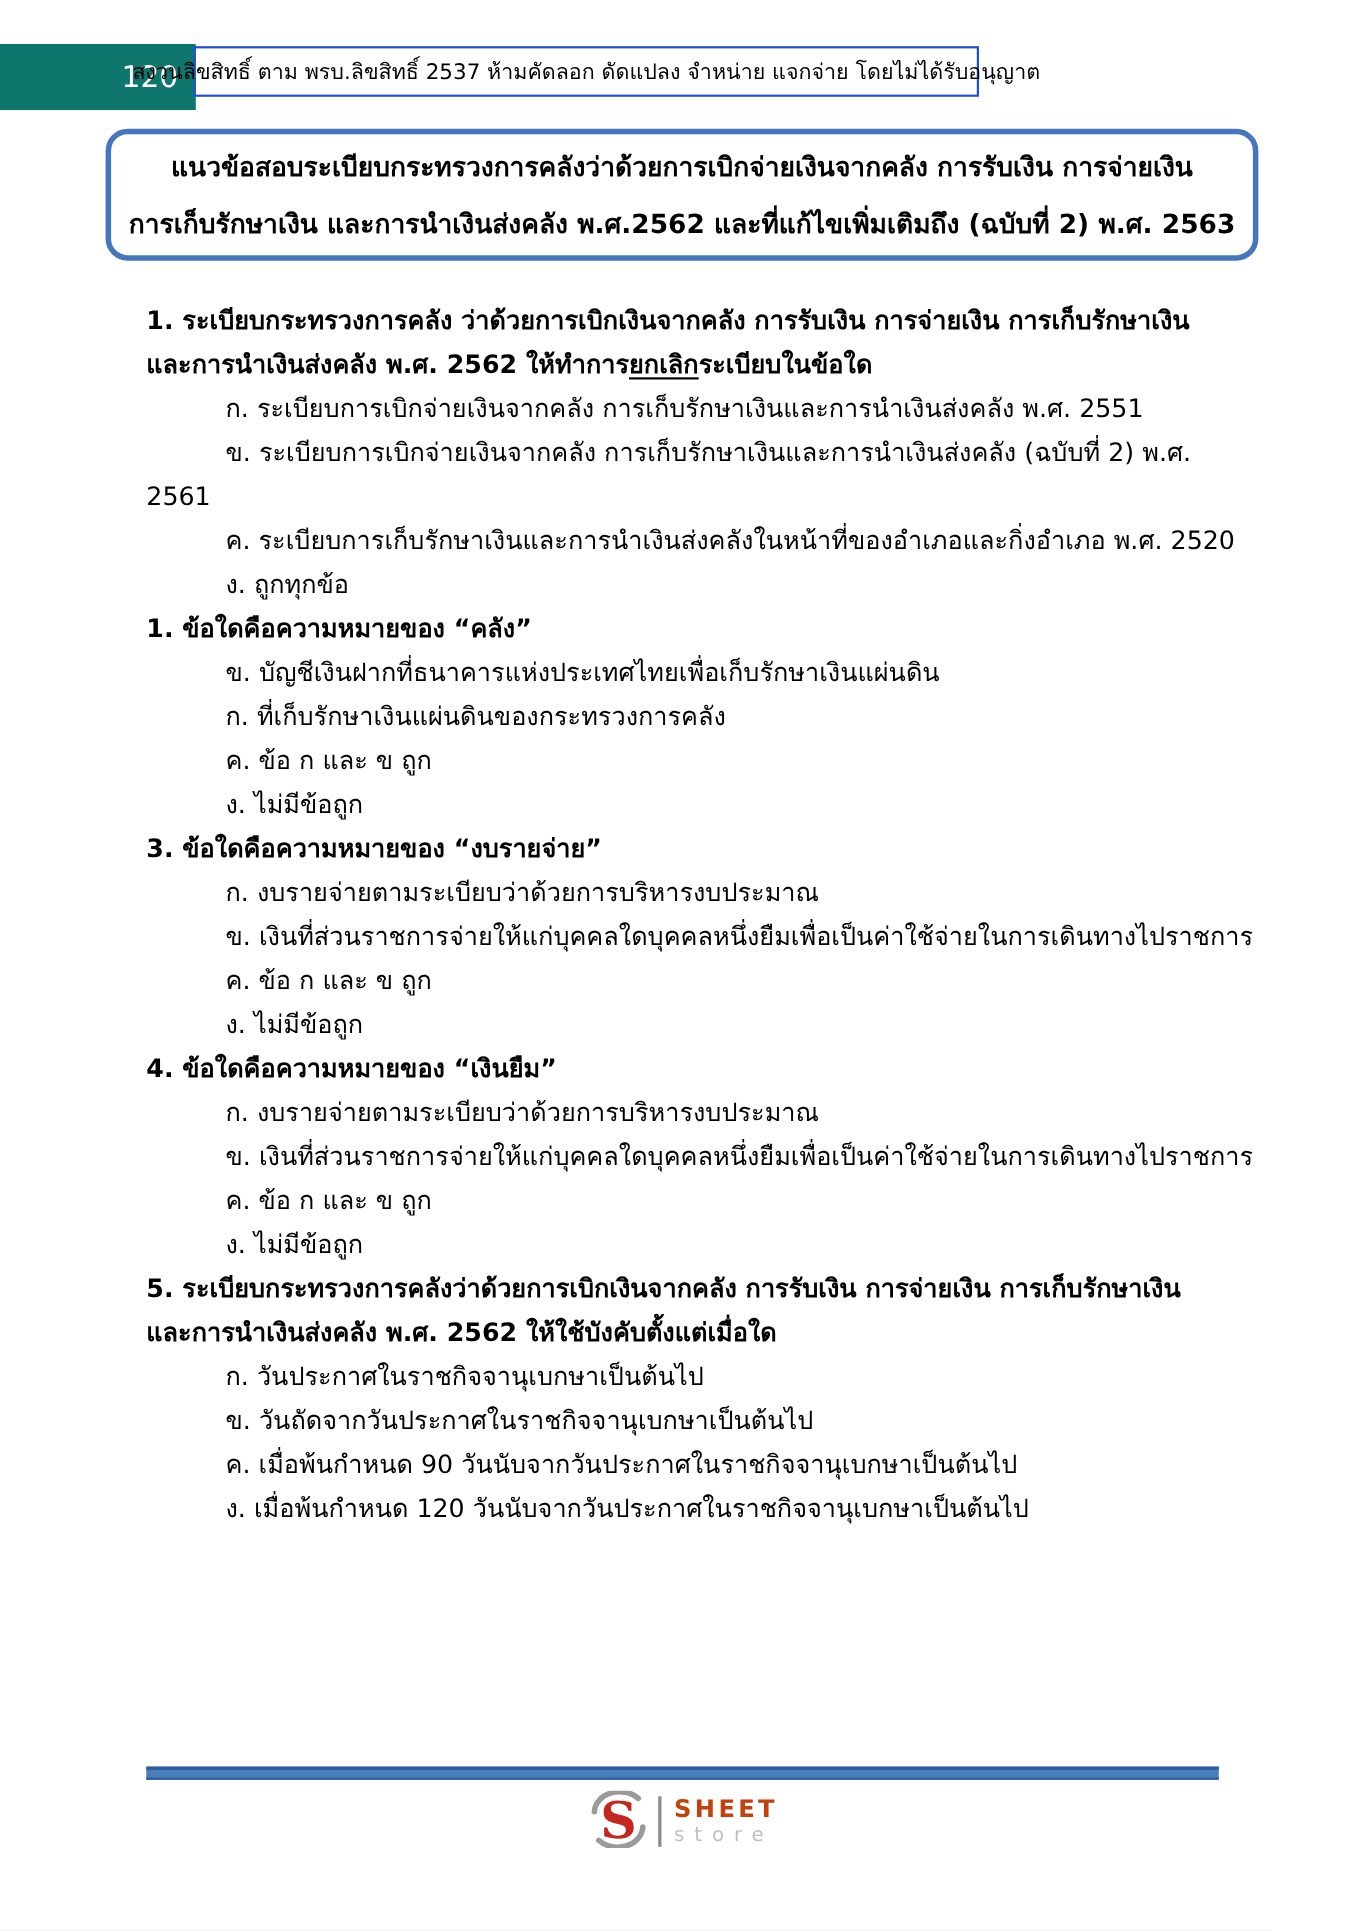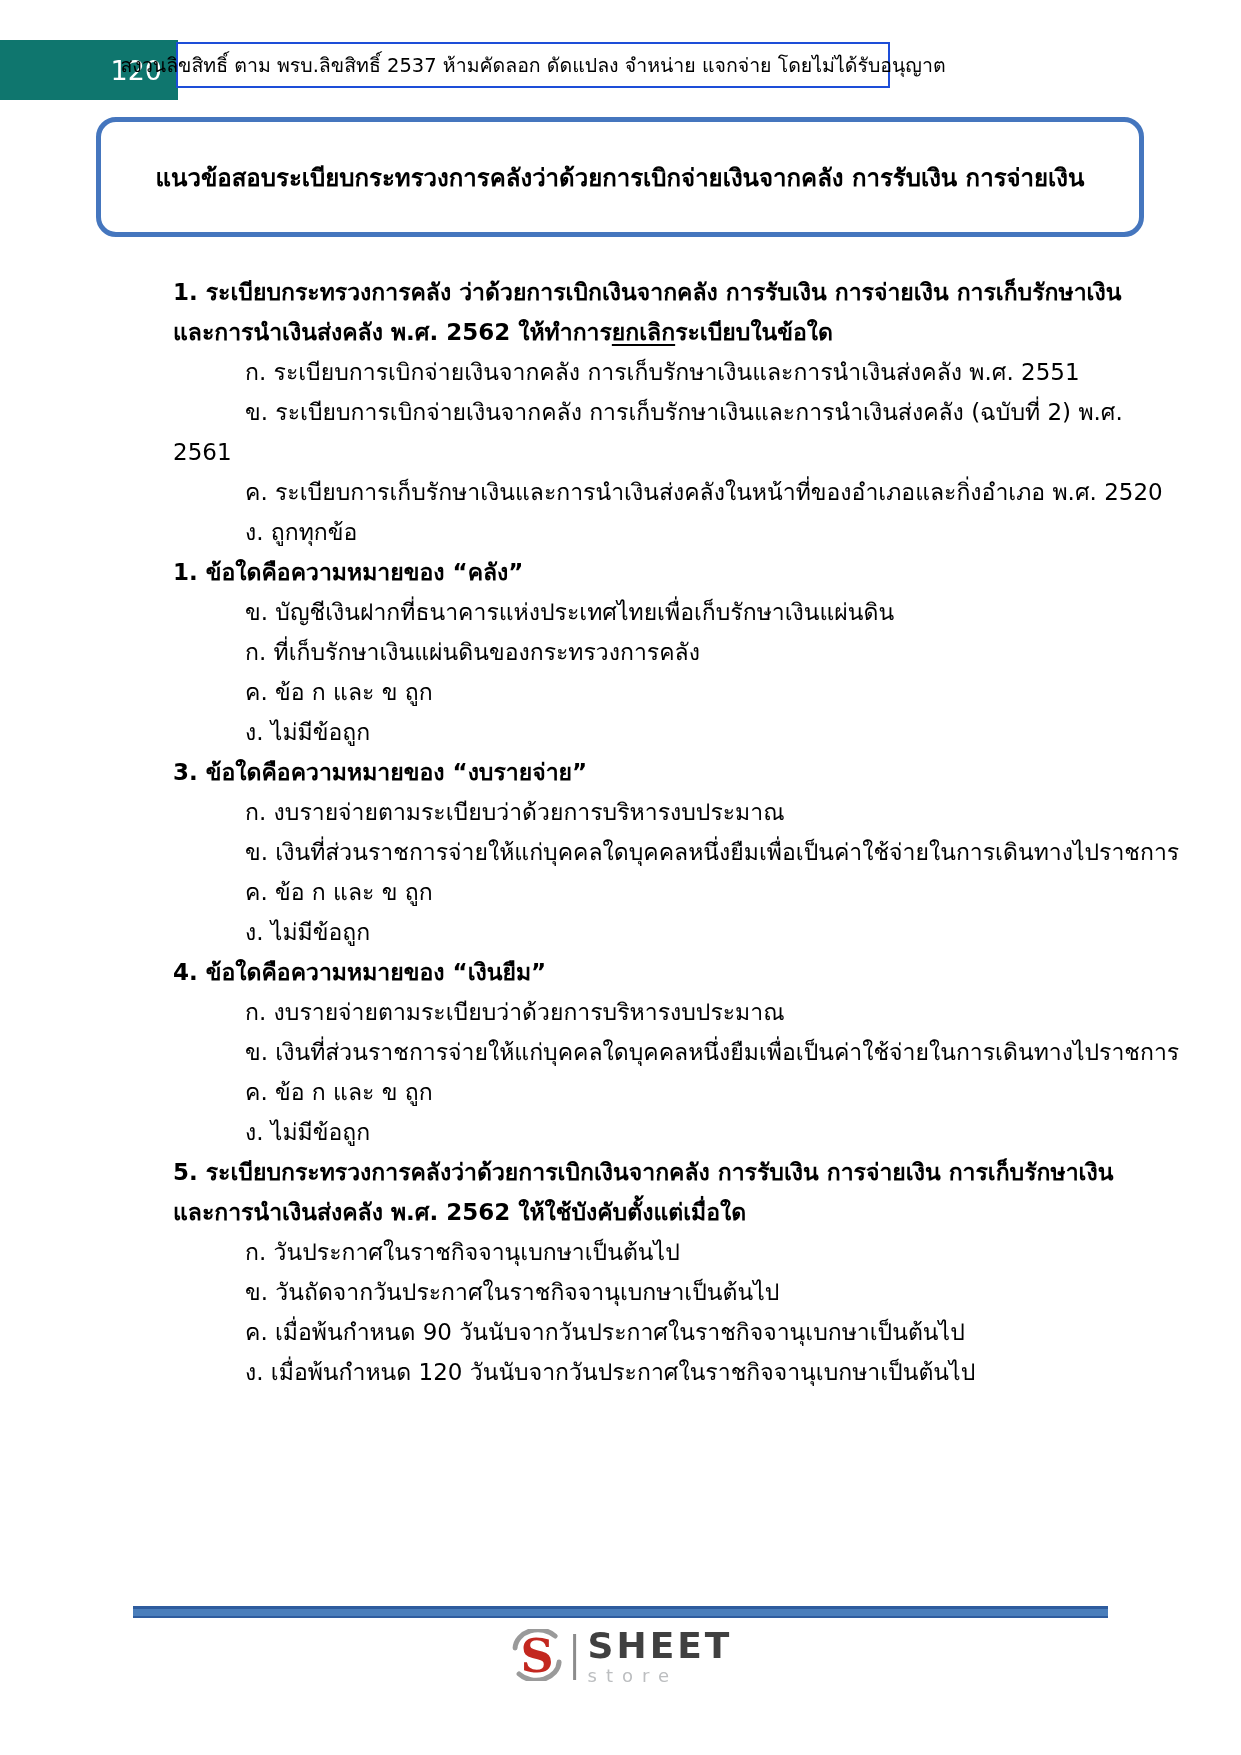--- a/index.html
+++ b/index.html
@@ -47,21 +47,21 @@
     text-align:center;
     white-space:nowrap;
   }
 
   
   .body {
     position:absolute; left:133px; top:272px;
     width:1000px;
     font-size:23px;
   }
-  .line { height:40px; line-height:40px; white-space:nowrap;margin-left:40px; }
+  .line { height:40px; line-height:40px; white-space:nowrap; }
   .q { font-weight:bold; }
   .c { padding-left:72px; }
   .ul { text-decoration:underline; text-underline-offset:4px; }
 
   
   .footer-divider {
     position:absolute; left:133px; top:1606px;
     width:975px; height:7px;
     background:#4A7EBB;
     border-top:3px solid #2E5C9E;
@@ -72,22 +72,22 @@
     transform:translateX(-50%);
     display:flex; align-items:center;
   }
   .logo-divider {
     width:3px; height:46px;
     background:#8c8c8c;
     margin:0 12px 0 8px;
   }
   .logo-texts { display:flex; flex-direction:column; line-height:1; }
   .logo-brand {
-    font-size:36px; font-weight:bold;
-    color:#404040; letter-spacing:3px;
+    font-size:22px; font-weight:bold;
+    color:#c2410c; letter-spacing:3px;
   }
   .logo-sub {
     font-size:18px; color:#bcbec0;
     letter-spacing:9px; margin-top:3px;
   }
 </style>
 </head>
 <body>
 
 <div class="page">
@@ -95,20 +95,21 @@
   <div class="pagenum-box">
     <span>120</span>
   </div>
 
   <div class="copyright-box">
     <span>สงวนลิขสิทธิ์ ตาม พรบ.ลิขสิทธิ์ 2537 ห้ามคัดลอก ดัดแปลง จำหน่าย แจกจ่าย โดยไม่ได้รับอนุญาต</span>
   </div>
 
   <div class="title-box">
     <div>แนวข้อสอบระเบียบกระทรวงการคลังว่าด้วยการเบิกจ่ายเงินจากคลัง การรับเงิน การจ่ายเงิน</div>
+    <div>การเก็บรักษาเงิน และการนำเงินส่งคลัง พ.ศ.2562 และที่แก้ไขเพิ่มเติมถึง (ฉบับที่ 2) พ.ศ. 2563</div>
   </div>
 
   <div class="body">
 
     <div class="line q">1. ระเบียบกระทรวงการคลัง ว่าด้วยการเบิกเงินจากคลัง การรับเงิน การจ่ายเงิน การเก็บรักษาเงิน</div>
     <div class="line q"><span>และการนำเงินส่งคลัง พ.ศ. 2562 ให้ทำการ</span><span class="ul">ยกเลิก</span><span>ระเบียบในข้อใด</span></div>
     <div class="line c">ก. ระเบียบการเบิกจ่ายเงินจากคลัง การเก็บรักษาเงินและการนำเงินส่งคลัง พ.ศ. 2551</div>
     <div class="line c">ข. ระเบียบการเบิกจ่ายเงินจากคลัง การเก็บรักษาเงินและการนำเงินส่งคลัง (ฉบับที่ 2) พ.ศ.</div>
     <div class="line">2561</div>
     <div class="line c">ค. ระเบียบการเก็บรักษาเงินและการนำเงินส่งคลังในหน้าที่ของอำเภอและกิ่งอำเภอ พ.ศ. 2520</div>

